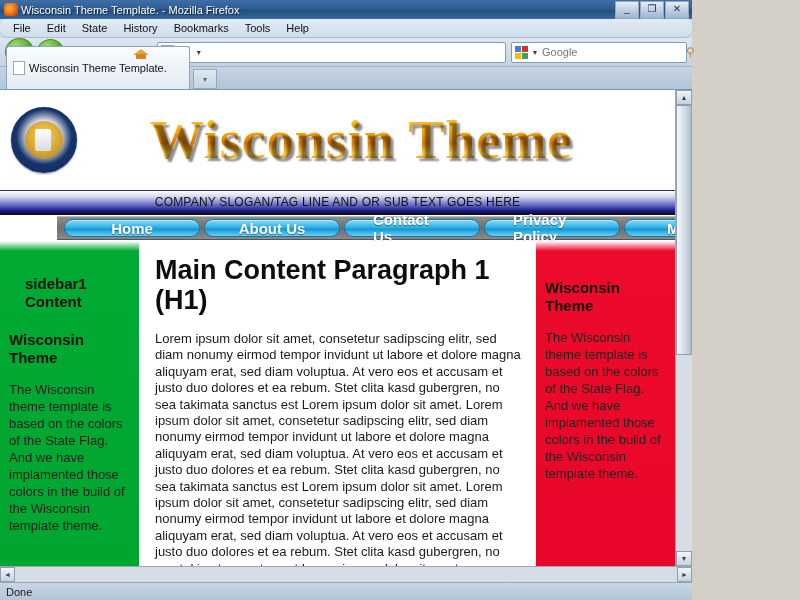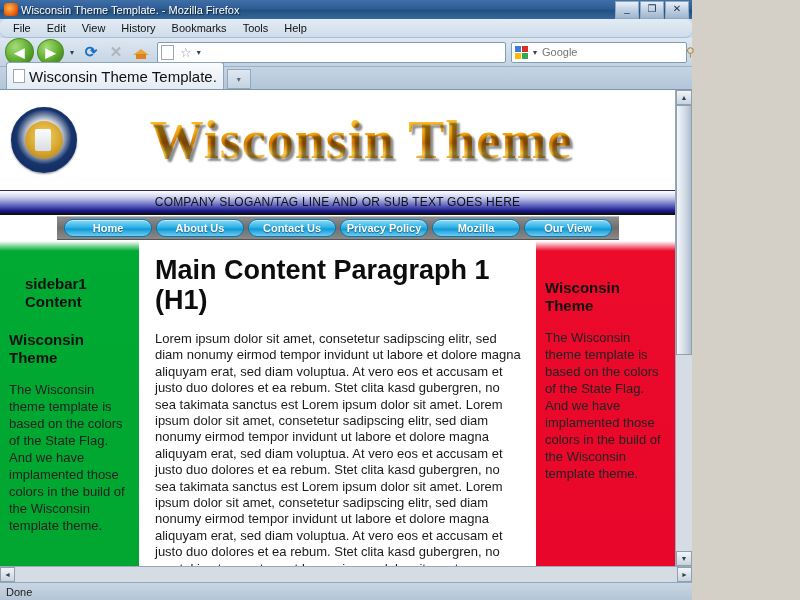--- a/index.html
+++ b/index.html
@@ -65,23 +65,23 @@
     grid-template-rows:1fr 1fr;gap:1px;margin-right:2px;flex:0 0 auto;}
   .gicon i{display:block;}
   .srchinput{flex:1;font-size:11px;color:#6d6d6d;border:none;outline:none;background:transparent;
     font-family:"Liberation Sans",sans-serif;}
   .mag{color:#b98b3a;font-size:12px;}
 
   
   .tabstrip{height:22px;display:flex;align-items:flex-end;padding-left:6px;
     background:linear-gradient(180deg,#c5d4e4 0%,#b2c5d9 100%);
     border-bottom:1px solid #7e95ac;}
-  .tab{height:20px;display:flex;align-items:center;gap:4px;padding:3px 6px;min-width:170px;
+  .tab{height:20px;display:flex;align-items:center;gap:4px;padding:11px 6px;min-width:170px;
     background:linear-gradient(180deg,#fafcfe 0%,#e3ebf3 100%);
-    border:1px solid #8ea4ba;border-bottom:none;border-radius:3px 3px 0 0;font-size:15px;color:#111;}
+    border:1px solid #8ea4ba;border-bottom:none;border-radius:3px 3px 0 0;font-size:11px;color:#111;}
   .tabico{width:10px;height:12px;background:#fff;border:1px solid #9aa7b3;}
   .tabscroll{width:22px;height:18px;margin-left:3px;border:1px solid #93a8bd;
     background:linear-gradient(180deg,#dfe8f1,#c4d3e2);font-size:8px;color:#566b80;
     display:flex;align-items:center;justify-content:center;}
 
   
   .viewport{flex:1;display:flex;background:#fff;overflow:hidden;position:relative;}
   .page{flex:1;display:flex;flex-direction:column;background:#fff;overflow:hidden;}
 
   .siteheader{height:100px;display:flex;align-items:center;background:#fff;position:relative;}
@@ -101,23 +101,23 @@
 
   .slogan{height:22px;display:flex;align-items:center;justify-content:center;
     background:linear-gradient(180deg,#ffffff 0%,#cfd3ef 28%,#6a6fc4 62%,#1a1a8c 90%,#101060 100%);
     border-top:1px solid #2a2a70;border-bottom:2px solid #111;
     font-size:12px;color:#111;letter-spacing:.2px;}
 
   .navwrap{height:26px;background:#fff;display:flex;align-items:center;padding-left:57px;}
   .navbar2{height:22px;display:flex;align-items:center;gap:4px;padding:0 7px;
     background:linear-gradient(180deg,#8e8e8e 0%,#6e6e6e 50%,#8a8a8a 100%);
     border-top:1px solid #bbb;border-bottom:1px solid #555;}
-  .pill{height:16px;min-width:78px;padding:0 4px;border-radius:9px;
+  .pill{height:16px;min-width:78px;padding:0 28px;border-radius:9px;
     background:linear-gradient(180deg,#8fd9f7 0%,#36b6ea 42%,#129ad6 58%,#6fcdf3 100%);
-    border:1px solid #0a77ad;color:#fff;font-size:11px;font-weight:bold;
+    border:1px solid #0a77ad;color:#fff;font-size:15px;font-weight:bold;
     display:flex;align-items:center;justify-content:center;
     text-shadow:0 1px 1px rgba(0,0,0,.45);box-shadow:inset 0 1px 0 rgba(255,255,255,.5);}
 
   .body-cols{flex:1;display:flex;overflow:hidden;}
   .sb{width:139px;flex:0 0 139px;padding:18px 9px 0 9px;box-sizing:border-box;}
   .sb1{background:linear-gradient(180deg,#ffffff 0%,#00aa33 10px,#00a62f 100%);}
   .sb2{background:linear-gradient(180deg,#ffffff 0%,#ec0b2b 10px,#e8062a 100%);}
   .sb h3{margin:16px;font-size:15px;line-height:18px;color:#111;font-weight:bold;}
   .sb h4{margin:20px 0 0 0;font-size:15px;line-height:18px;color:#111;font-weight:bold;}
   .sb p{margin:14px 0 0 0;font-size:13px;line-height:17px;color:#222;}
@@ -155,21 +155,21 @@
     <div class="tb-btns">
       <div class="tb-btn">_</div>
       <div class="tb-btn">❐</div>
       <div class="tb-btn">✕</div>
     </div>
   </div>
 
   <div class="menubar">
     <div class="menu-item">File</div>
     <div class="menu-item">Edit</div>
-    <div class="menu-item">View</div>
+    <div class="menu-item">State</div>
     <div class="menu-item">History</div>
     <div class="menu-item">Bookmarks</div>
     <div class="menu-item">Tools</div>
     <div class="menu-item">Help</div>
   </div>
 
   <div class="navbar">
     <div class="navbtn back">◀</div>
     <div class="navbtn fwd">▶</div>
     <div class="navdrop">▾</div>

